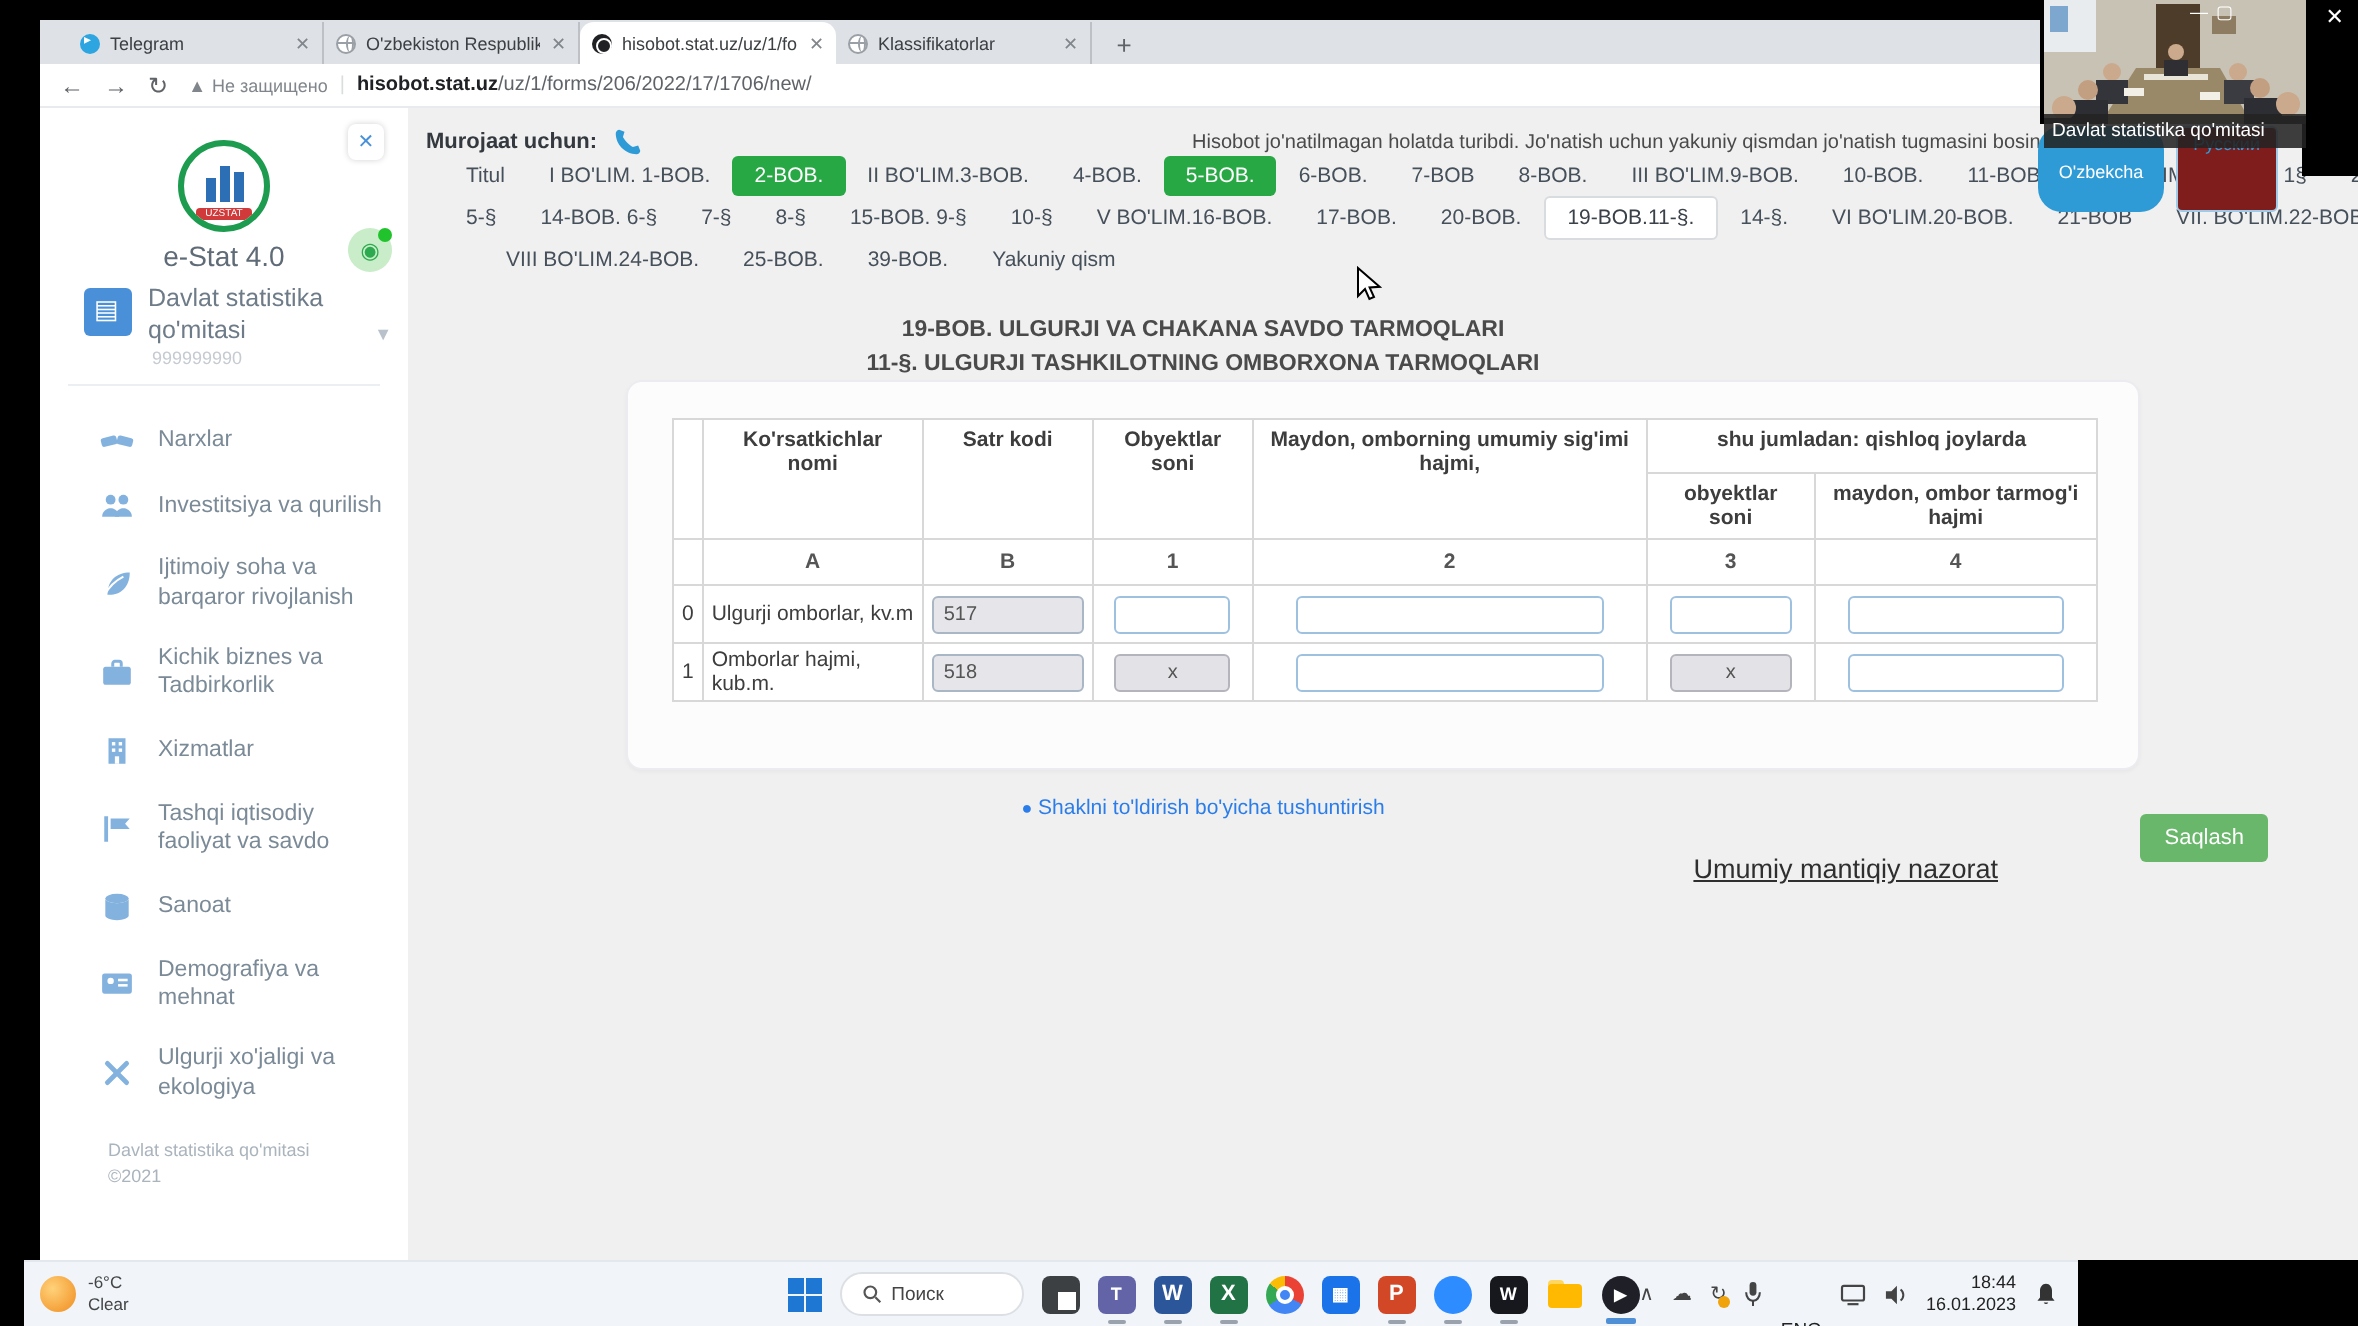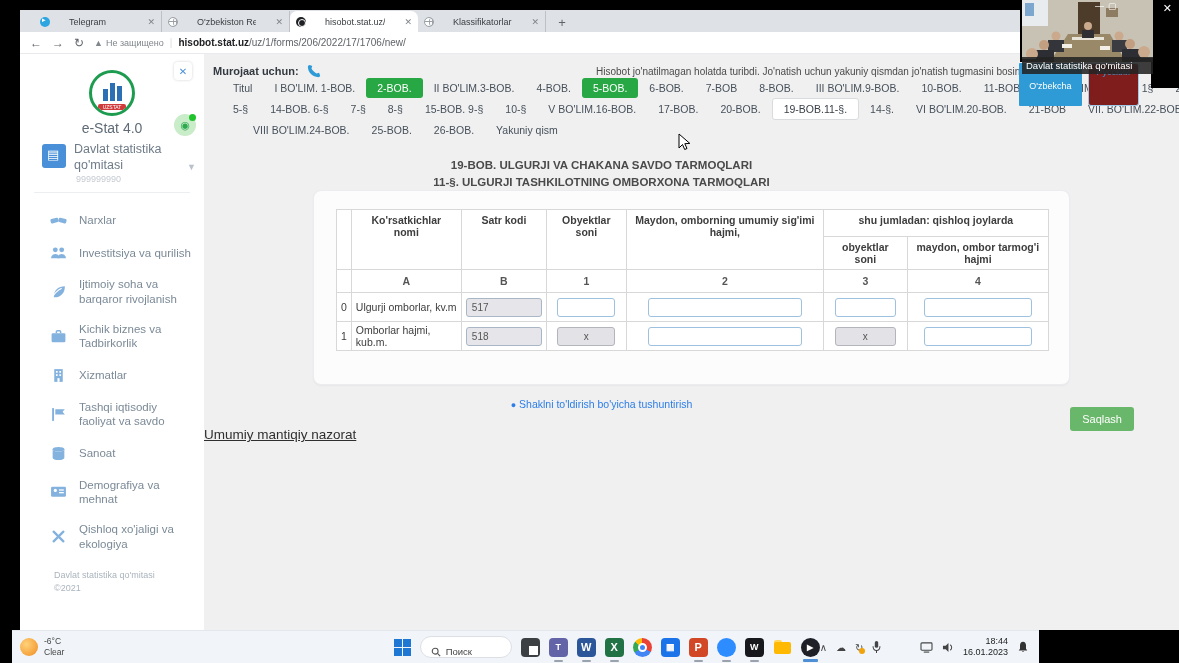--- a/index.html
+++ b/index.html
@@ -2,21 +2,21 @@
 <html><head>
 <meta charset="utf-8">
 <style>
   * { margin:0; padding:0; box-sizing:border-box; }
   html,body { width:1179px; height:663px; }
   body { position:relative; overflow:hidden; background:#000; font-family:"Liberation Sans",sans-serif; }
 
   
   .browser { position:absolute; left:20px; top:10px; width:1159px; height:620px; background:#fff; }
   .tabstrip { height:22px; background:#dee1e6; display:flex; align-items:flex-end; padding-left:14px; }
-  .tab { width:128px; height:21px; display:flex; align-items:center; gap:19px; padding:0 6px; font-size:9px; color:#3c4043; border-right:1px solid #bdc1c6; position:relative; cursor:default; }
+  .tab { width:128px; height:21px; display:flex; align-items:center; gap:5px; padding:0 6px; font-size:9px; color:#3c4043; border-right:1px solid #bdc1c6; position:relative; cursor:default; }
   .tab.active { background:#fff; border-radius:7px 7px 0 0; border-right:none; }
   .tab .title { flex:1; white-space:nowrap; overflow:hidden; }
   .tab .x { color:#80868b; font-size:9px; }
   .favicon { width:10px; height:10px; border-radius:50%; flex:0 0 auto; position:relative; }
   .fav-telegram { background:#2ca5e0; } .fav-telegram:before{ content:"◂"; position:absolute; color:#fff; font-size:7px; left:2px; top:-1px; transform:scaleX(-1);}
   .fav-globe { background:#fff; border:1px solid #9aa0a6; }
   .fav-globe:before { content:""; position:absolute; left:3.5px; top:0; width:2px; height:8px; border-left:1px solid #9aa0a6; border-right:1px solid #9aa0a6; border-radius:50%; }
   .fav-globe:after { content:""; position:absolute; left:0; top:3.5px; width:8px; height:1px; background:#9aa0a6; }
   .fav-dark { background:#202124; } .fav-dark:before{content:"";position:absolute;left:2px;top:2px;width:6px;height:6px;border-radius:50%;border:1px solid #fff;}
   .newtab { width:20px; height:20px; display:flex; align-items:center; justify-content:center; color:#5f6368; font-size:13px; margin-left:6px; }
@@ -52,21 +52,21 @@
   .sb-divider { height:1px; background:#eceff2; margin:8px 14px 10px; }
   .sb-menu { display:flex; flex-direction:column; gap:0; }
   .sb-item { display:flex; align-items:center; gap:12px; padding:8px 12px 8px 30px; font-size:11.5px; color:#7b8a97; line-height:1.25; cursor:pointer; }
   .sb-item svg { flex:0 0 auto; }
   .sb-footer { font-size:9px; color:#aab4bd; padding:10px 0 0 34px; line-height:1.4; }
 
   
   .contact { position:absolute; left:9px; top:10px; font-size:11px; font-weight:bold; color:#33393f; display:flex; align-items:center; gap:8px; }
   .status-msg { position:absolute; left:392px; top:12px; font-size:10px; color:#4a4a4a; white-space:nowrap; }
   .lang-btns { position:absolute; right:40px; top:9px; display:flex; gap:6px; z-index:2; }
-  .lang-primary { background:#2e9bd6; color:#fff; border:none; font-size:9px; padding:3px 10px 0; border-radius:1px; }
+  .lang-primary { background:#2e9bd6; color:#fff; border:none; font-size:9px; padding:3px 10px 0; border-radius:12px; }
   .lang-secondary { background:#7f1d1d; color:#2e9bd6; border:1px solid #9fcbe8; font-size:9px; padding:3px 8px 28px; border-radius:3px; }
 
   
   .chapter-nav { position:absolute; left:18px; right:18px; top:24px; }
   .nav-row { display:flex; flex-wrap:nowrap; align-items:center; }
   .nav-row.r3 { justify-content:flex-start; padding-left:20px; }
   .nav-item { padding:4px 11px; font-size:10.5px; color:#46505a; white-space:nowrap; cursor:pointer; border-radius:3px; }
   .nav-item.filled { background:#28a745; color:#fff; }
   .nav-item.current { background:#fff; border:1px solid #d9dcdf; color:#3a4148; }
 
@@ -91,40 +91,40 @@
   tr.datarow td { height:29px; padding:2px 4px; }
   td.idx { text-align:center; color:#444; font-size:10px; padding:2px 1px; }
   td.rowname { font-weight:normal; color:#333; }
   .inp { height:19px; border:1px solid #9fc1e0; border-radius:3px; background:#fff; width:100%; display:block; font-size:10px; color:#555; padding:0 5px; line-height:17px; }
   .inp.code { background:#e6e6ea; border-color:#a9b6c6; }
   .inp.disabled { background:#e3e3e7; border-color:#b4b4bc; text-align:center; color:#555; }
   .inp.centered { width:82%; margin:0 auto; }
 
   .help-link { position:absolute; left:0; right:180px; top:344px; text-align:center; font-size:10.5px; color:#2b7de9; }
   .help-link .dot { font-size:9px; }
-  .logic-link { position:absolute; left:0; right:180px; top:373px; text-align:left; font-size:13.5px; color:#2f2f2f; text-decoration:underline; }
+  .logic-link { position:absolute; left:0; right:180px; top:373px; text-align:right; font-size:13.5px; color:#2f2f2f; text-decoration:underline; }
   .save-btn { position:absolute; right:45px; top:353px; background:#69b76a; color:#fff; border:none; border-radius:3px; font-size:11px; padding:6px 12px; cursor:pointer; }
 
   
   .corner-black-top { position:absolute; left:1020px; top:0; width:159px; height:62px; background:#000; z-index:3; }
   .corner-black-right { position:absolute; right:0; top:0; width:28px; height:88px; background:#000; z-index:3; }
   .win-close { position:absolute; right:7px; top:2px; color:#fff; font-size:11px; z-index:6; }
   .video { position:absolute; left:1022px; top:0; width:131px; height:62px; z-index:4; overflow:hidden; }
   .video-controls { position:absolute; left:1095px; top:1px; z-index:5; color:#fff; font-size:9px; letter-spacing:4px; }
   .video-caption { position:absolute; left:1022px; top:57px; width:131px; height:17px; background:rgba(35,35,35,.88); color:#fff; font-size:9.5px; line-height:17px; padding-left:4px; z-index:5; white-space:nowrap; }
 
   
   .taskbar { position:absolute; left:12px; bottom:0; width:1027px; height:33px; background:#f1f5fa; border-top:1px solid #e3e8ee; display:flex; align-items:center; }
   .weather { display:flex; align-items:center; gap:6px; padding-left:8px; width:210px; }
   .weather .moon { width:18px; height:18px; border-radius:50%; background:radial-gradient(circle at 35% 35%, #ffd27a, #f08c1e); }
   .weather .wtxt { font-size:8.5px; color:#444; line-height:1.3; }
   .tb-center { display:flex; align-items:center; gap:9px; margin-left:175px; }
   .start { width:17px; height:17px; display:grid; grid-template-columns:8px 8px; grid-template-rows:8px 8px; gap:1px; }
   .start i { background:#1e77d3; }
-  .search-pill { height:22px; width:92px; border-radius:11px; background:#fff; border:1px solid #dcdfe4; display:flex; align-items:flex-end; gap:5px; padding:0 10px; font-size:9.5px; color:#444; }
+  .search-pill { height:22px; width:92px; border-radius:11px; background:#fff; border:1px solid #dcdfe4; display:flex; align-items:center; gap:5px; padding:0 10px; font-size:9.5px; color:#444; }
   .appicon { width:19px; height:19px; border-radius:4px; position:relative; display:flex; align-items:center; justify-content:center; font-size:11px; font-weight:bold; color:#fff; }
   .appicon.open:after { content:""; position:absolute; bottom:-5px; left:5px; width:9px; height:2px; border-radius:1px; background:#9aa3ad; }
   .appicon.activeapp:after { content:""; position:absolute; bottom:-5px; left:2px; width:15px; height:2.5px; border-radius:1px; background:#4e8fd6; }
   .ic-desktop { background:#3c4043; } .ic-desktop i{width:9px;height:9px;background:#fff;position:absolute;right:2px;bottom:2px;}
   .ic-teams { background:#6264a7; font-size:9px; }
   .ic-word { background:#2b579a; }
   .ic-excel { background:#217346; }
   .ic-chrome { background:conic-gradient(#ea4335 0 33%, #4285f4 33% 66%, #34a853 66% 85%, #fbbc05 85%); border-radius:50%; }
   .ic-chrome i { width:9px; height:9px; border-radius:50%; background:#4285f4; border:2px solid #fff; }
   .ic-grid { background:#1a73e8; font-size:9px; }
@@ -270,21 +270,21 @@
               <rect x="8.5" y="6" width="4.5" height="1.2" fill="#fff"></rect>
               <rect x="8.5" y="8.5" width="4.5" height="1.2" fill="#fff"></rect>
             </svg>
             <span>Demografiya va mehnat</span>
           </div>
           <div class="sb-item">
             <svg width="17" height="17" viewBox="0 0 16 16" fill="#84b2de" stroke="#84b2de" stroke-width="0">
               <rect x="6.9" y="0.5" width="2.2" height="15" rx="1" transform="rotate(45 8 8)"></rect>
               <rect x="6.9" y="0.5" width="2.2" height="15" rx="1" transform="rotate(-45 8 8)"></rect>
             </svg>
-            <span>Qishloq xo'jaligi va ekologiya</span>
+            <span>Ulgurji xo'jaligi va ekologiya</span>
           </div>
         </div>
       <div class="sb-footer">
         <div>Davlat statistika qo'mitasi</div>
         <div>©2021</div>
       </div>
     </div>
 
     <div class="main">
       <div class="contact">
@@ -329,21 +329,21 @@
             <div class="nav-item">20-BOB.</div>
             <div class="nav-item current">19-BOB.11-§.</div>
             <div class="nav-item">14-§.</div>
             <div class="nav-item">VI BO'LIM.20-BOB.</div>
             <div class="nav-item">21-BOB</div>
             <div class="nav-item">VII. BO'LIM.22-BOB.</div>
           </div>
           <div class="nav-row r3">
             <div class="nav-item">VIII BO'LIM.24-BOB.</div>
             <div class="nav-item">25-BOB.</div>
-            <div class="nav-item">26-BOB.</div>
+            <div class="nav-item">39-BOB.</div>
             <div class="nav-item">Yakuniy qism</div>
           </div>
         </div>
 
       <div class="form-title">
         <div>19-BOB. ULGURJI VA CHAKANA SAVDO TARMOQLARI</div>
         <div>11-§. ULGURJI TASHKILOTNING OMBORXONA TARMOQLARI</div>
       </div>
 
       <div class="card">

